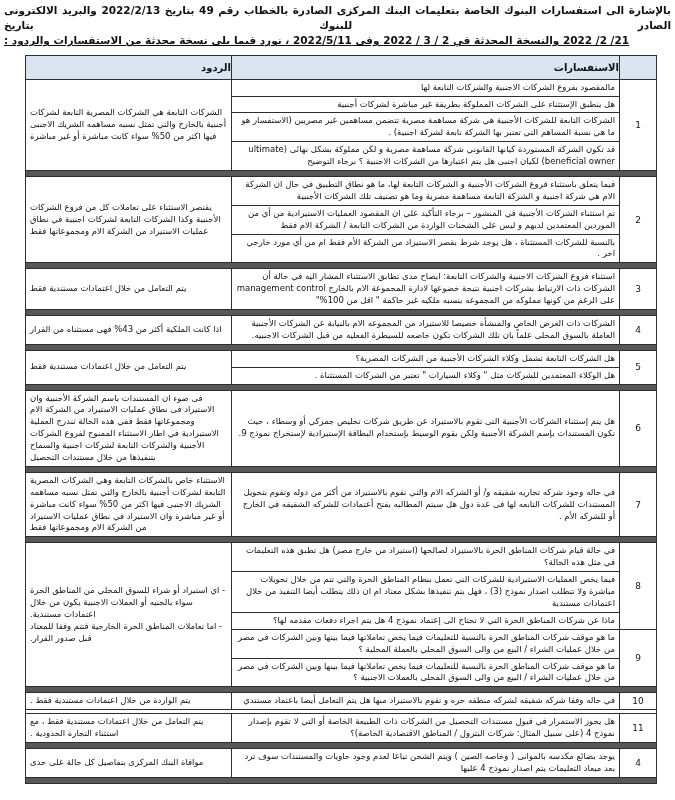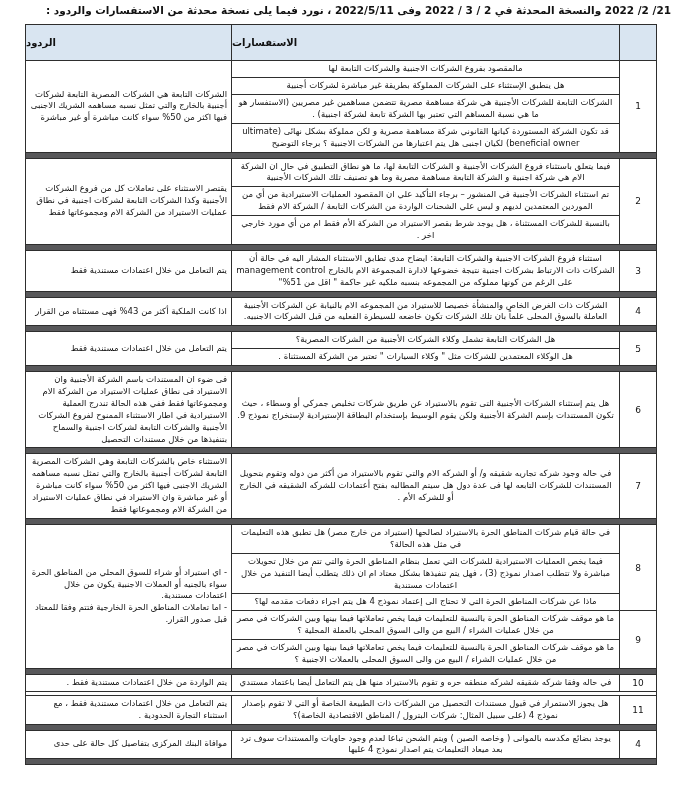--- a/index.html
+++ b/index.html
@@ -12,53 +12,53 @@
   }
   .intro {
     width:667px;
     margin:0 4px;
     font-size:10.5px;
     font-weight:bold;
     line-height:1.45;
     color:#111;
   }
   .intro .line1 { text-align:justify; text-align-last:justify; }
-  .intro .line2 { text-align:right; }
+  .intro .line2 { text-align:left;text-decoration:underline; }
   table.main {
     border-collapse:collapse;
     table-layout:fixed;
     width:631px;
     margin:6px 18px 0 26px;
     background:#fff;
   }
   col.c-num  { width:37px; }
   col.c-inq  { width:388px; }
   col.c-resp { width:206px; }
   th, td { border:1px solid #2e2e2e; vertical-align:middle; }
   thead th {
     background:#d9e5f1;
     font-weight:bold;
     font-size:10px;
-    height:36px;
-    text-align:left;
+    height:24px;
+    text-align:right;
     color:#111;
   }
   td.num {
     text-align:center;
     font-size:9px;
     padding:1px;
   }
   td.inq {
-    text-align:center;
+    text-align:right;
     font-size:8.5px;
     line-height:1.4;
     padding:2px 4px;
   }
   td.resp {
-    text-align:right;
+    text-align:left;
     font-size:8.5px;
     line-height:1.4;
     padding:2px 4px;
     white-space:pre-line;
     margin-left:32px;
   }
   tr.sep td {
     background:#58585a;
     height:6px;
     padding:0;
@@ -68,20 +68,21 @@
     height:4px;
     padding:0;
     border:1px solid #2e2e2e;
     background:#fff;
   }
 </style>
 </head>
 <body>
 
 <div class="intro">
+  <div class="line1">بالإشارة الى استفسارات البنوك الخاصة بتعليمات البنك المركزى الصادرة بالخطاب رقم 49 بتاريخ 2022/2/13 والبريد الالكترونى الصادر للبنوك بتاريخ</div>
   <div class="line2">21/ 2/ 2022 والنسخة المحدثة في 2 / 3 /  2022 وفى 2022/5/11 ، نورد فيما يلى نسخة محدثة من الاستفسارات والردود :</div>
 </div>
 
 <table class="main">
   <colgroup>
       <col class="c-num">
       <col class="c-inq">
       <col class="c-resp">
     </colgroup>
   <thead>
@@ -121,21 +122,21 @@
       </tr>
     <tr>
         <td class="inq">بالنسبة للشركات المستثناة ، هل يوجد شرط بقصر الاستيراد من الشركة الأم فقط ام من أي مورد خارجي اخر .</td>
       </tr>
     <tr class="sep">
         <td colspan="3"></td>
       </tr>
 
     <tr>
       <td class="num">3</td>
-      <td class="inq">استثناء فروع الشركات الاجنبية والشركات التابعة: ايضاح مدى تطابق الاستثناء المشار اليه في حالة أن الشركات ذات الارتباط بشركات اجنبية نتيجة خضوعها لادارة المجموعة الام بالخارج management control على الرغم من كونها مملوكه من المجموعه بنسبه ملكيه غير حاكمة " اقل من 51%"</td>
+      <td class="inq">استثناء فروع الشركات الاجنبية والشركات التابعة: ايضاح مدى تطابق الاستثناء المشار اليه في حالة أن الشركات ذات الارتباط بشركات اجنبية نتيجة خضوعها لادارة المجموعة الام بالخارج management control على الرغم من كونها مملوكه من المجموعه بنسبه ملكيه غير حاكمة " اقل من 100%"</td>
       <td class="resp">يتم التعامل من خلال اعتمادات مستندية فقط</td>
     </tr>
     <tr class="sep">
         <td colspan="3"></td>
       </tr>
 
     <tr>
       <td class="num">4</td>
       <td class="inq">الشركات ذات الغرض الخاص والمنشأة خصيصا للاستيراد من المجموعه الام بالنيابة عن الشركات الأجنبية العاملة بالسوق المحلى علماً بان تلك الشركات تكون خاضعه للسيطرة الفعليه من قبل الشركات الاجنبيه.</td>
       <td class="resp">اذا كانت الملكية أكثر من 43% فهى مستثناه من القرار</td>
@@ -143,21 +144,21 @@
     <tr class="sep">
         <td colspan="3"></td>
       </tr>
 
     <tr>
       <td class="num" rowspan="2">5</td>
       <td class="inq">هل الشركات التابعة  تشمل وكلاء الشركات الأجنبية من الشركات المصرية؟</td>
       <td class="resp" rowspan="2">يتم التعامل من خلال اعتمادات مستندية فقط</td>
     </tr>
     <tr>
-        <td class="inq">هل الوكلاء المعتمدين للشركات مثل " وكلاء السيارات " تعتبر من الشركة المستثناة .</td>
+        <td class="inq">هل الوكلاء المعتمدين للشركات مثل " وكلاء السيارات " تعتبر من الشركات المستثناة .</td>
       </tr>
     <tr class="sep">
         <td colspan="3"></td>
       </tr>
 
     <tr>
       <td class="num">6</td>
       <td class="inq">هل يتم إستثناء الشركات الأجنبية التى تقوم بالاستيراد عن طريق شركات تخليص جمركي أو وسطاء ، حيث تكون المستندات بإسم الشركة الأجنبية ولكن يقوم الوسيط بإستخدام البطاقة الإستيرادية لإستخراج نموذج 9.</td>
       <td class="resp">فى ضوء ان المستندات باسم الشركة الأجنبية وان الاستيراد فى نطاق عمليات الاستيراد من الشركة الام ومجموعاتها فقط ففي هذه الحالة تندرج العملية الاستيرادية في اطار الاستثناء الممنوح لفروع الشركات الأجنبية والشركات التابعة لشركات اجنبية والسماح بتنفيذها من خلال مستندات التحصيل</td>
     </tr>

